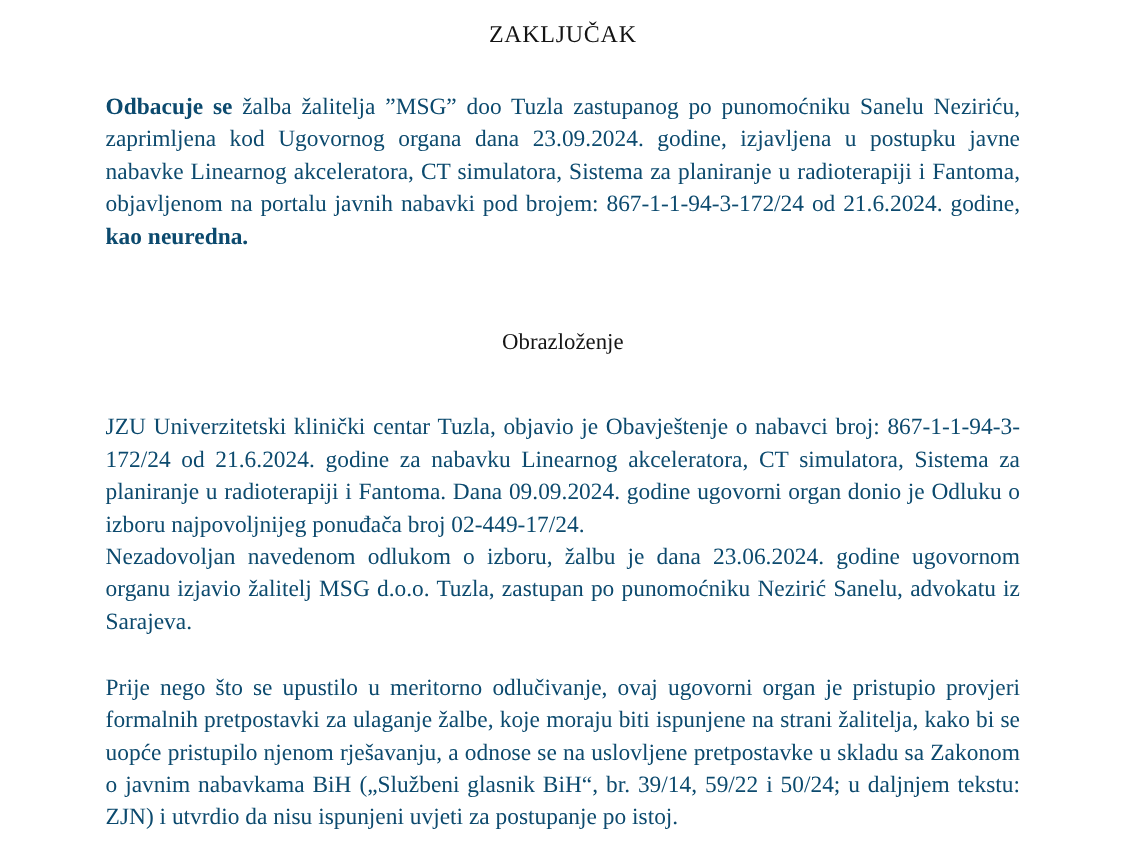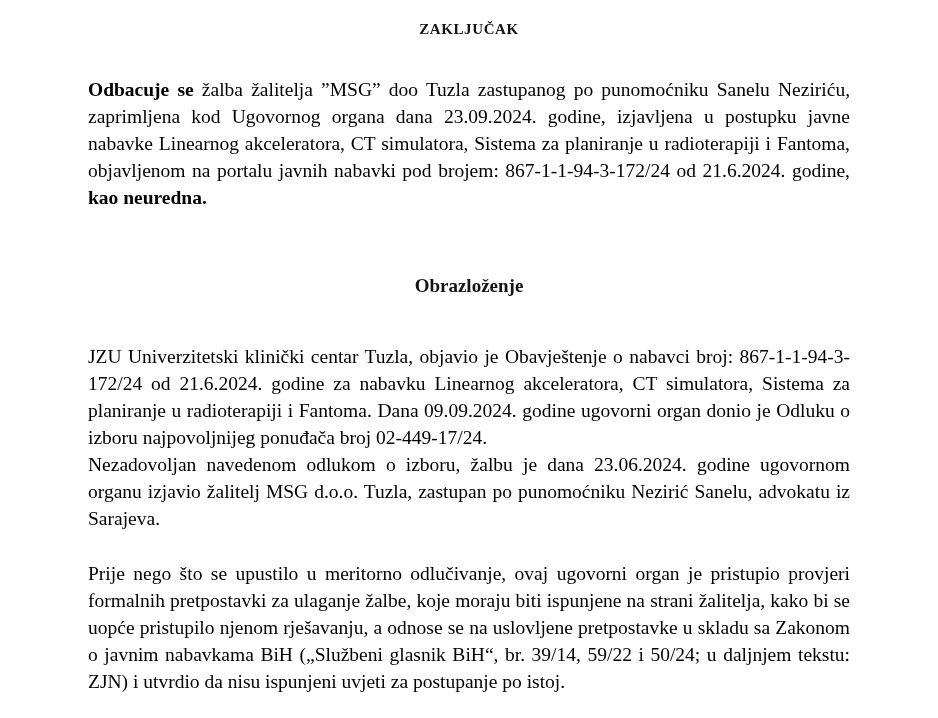--- a/index.html
+++ b/index.html
@@ -26,45 +26,45 @@
   }
   .doc-body {
     position: absolute;
     left: 88px;
     top: 0;
     width: 762px;       
   }
 
   .doc-title {
     text-align: center;
-    font-weight: bold;
-    font-size: 15px;
+    font-weight: normal;
+    font-size: 20px;
     letter-spacing: 0.6px;
     margin: 0;
     padding-top: 16px;
     line-height: 26px;
     color: #141414;
   }
 
   .section-heading {
     text-align: center;
-    font-weight: bold;
+    font-weight: normal;
     font-size: 19px;
     margin: 0;
     line-height: 26px;
     color: #141414;
   }
 
   p.para {
     margin: 0;
     font-size: 19.5px;
     line-height: 27px;
     text-align: justify;
     text-justify: inter-word;
-    color: #000000;
+    color: #0c4a6e;
   }
 
   .bold { font-weight: bold; }
   .sp-28 { height: 28px; }
   .sp-34 { height: 34px; }
   .sp-44 { height: 44px; }
   .sp-62 { height: 62px; }
 
   
   .page { filter: none; }

